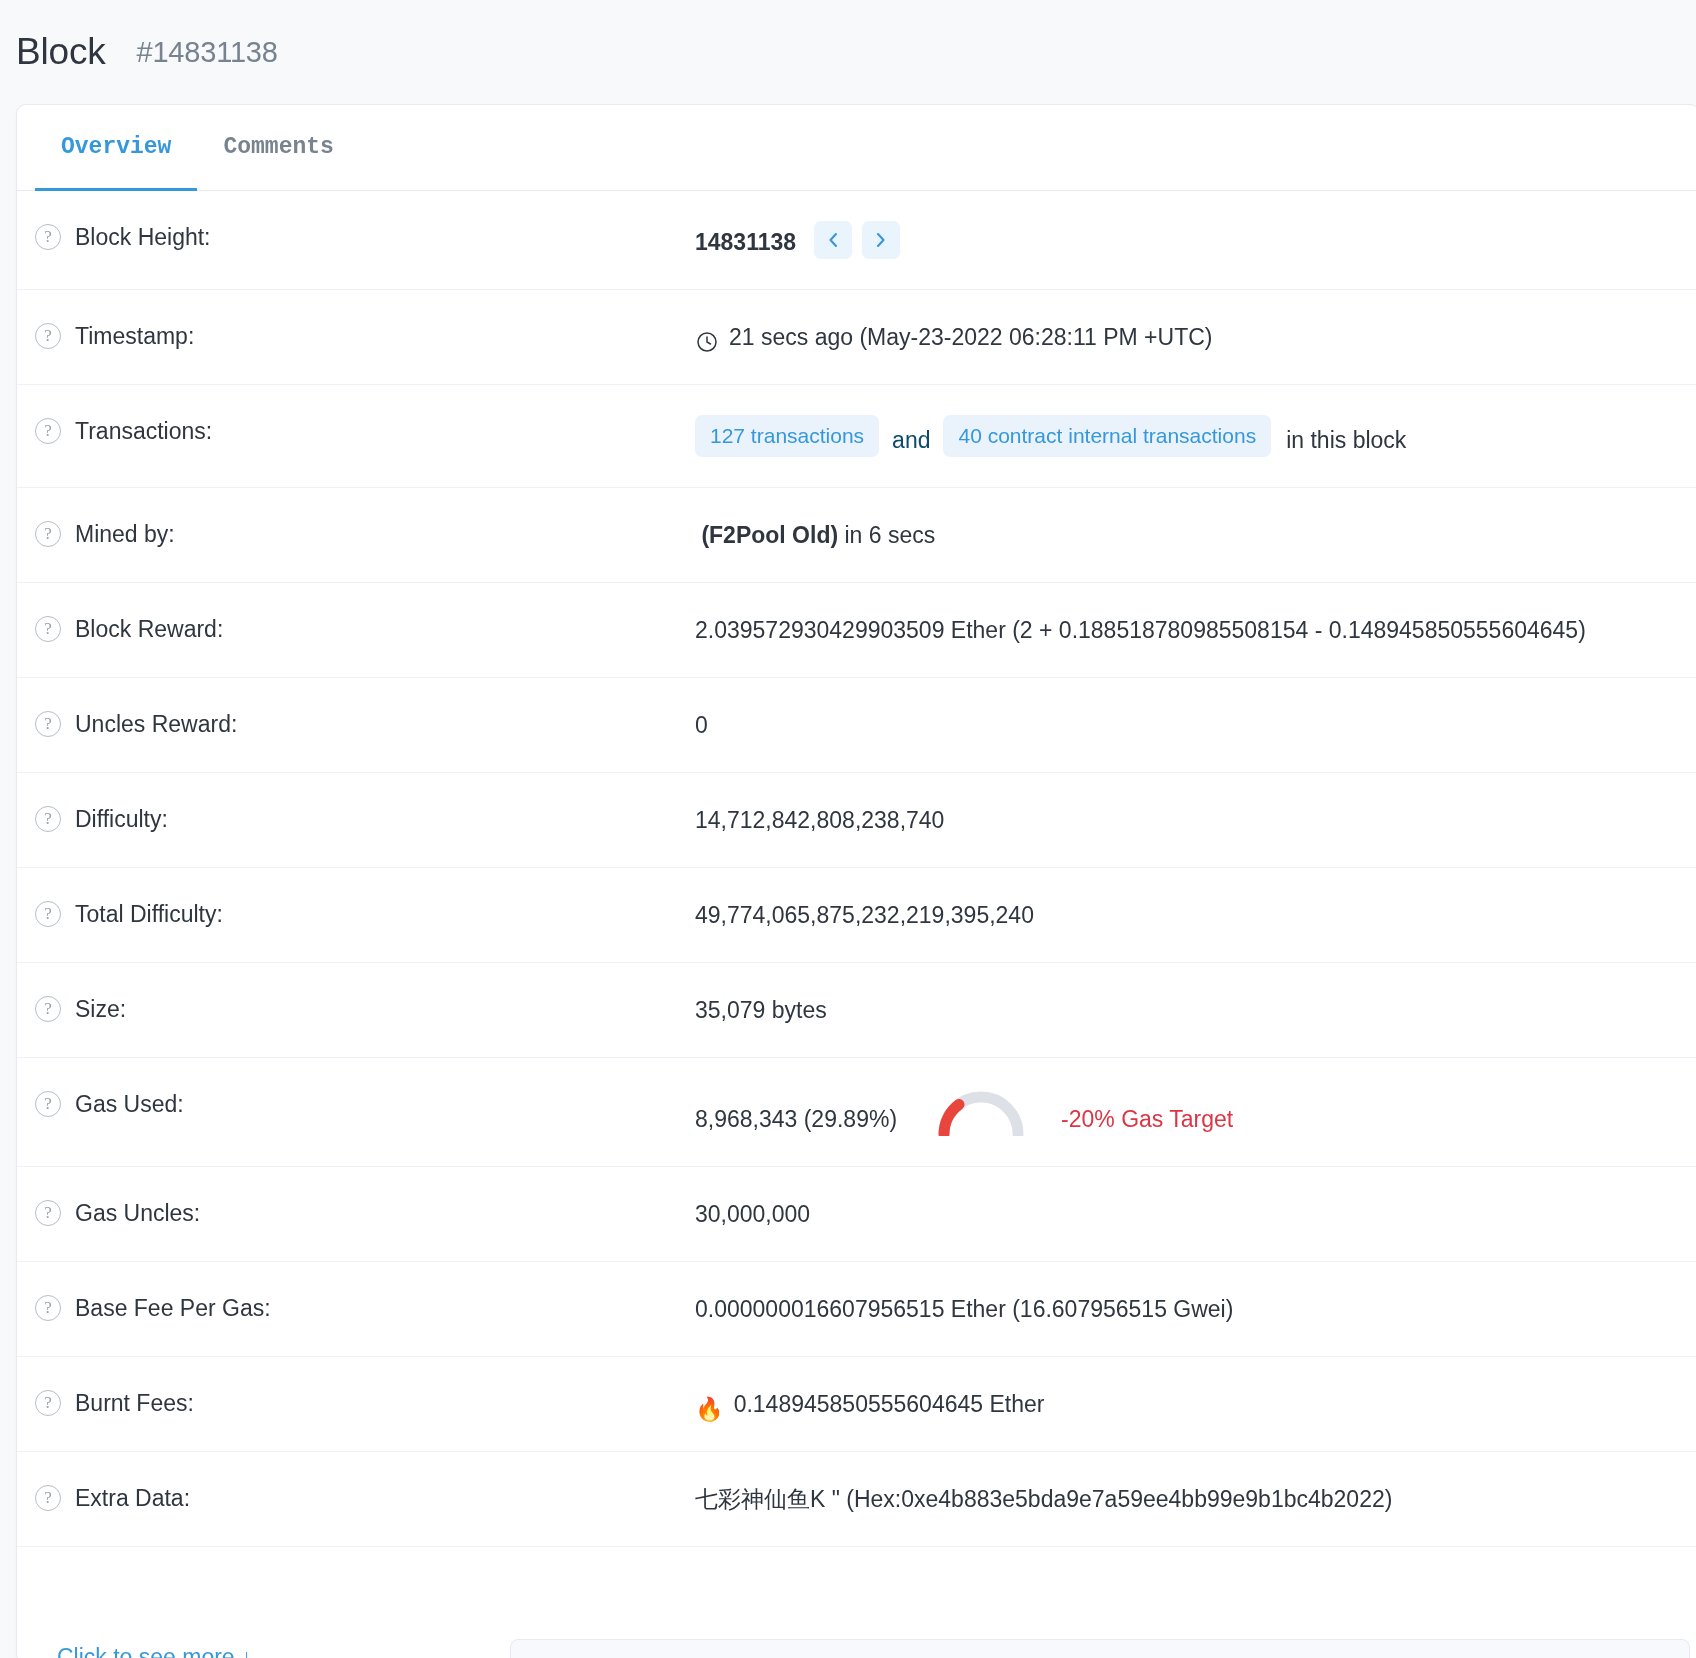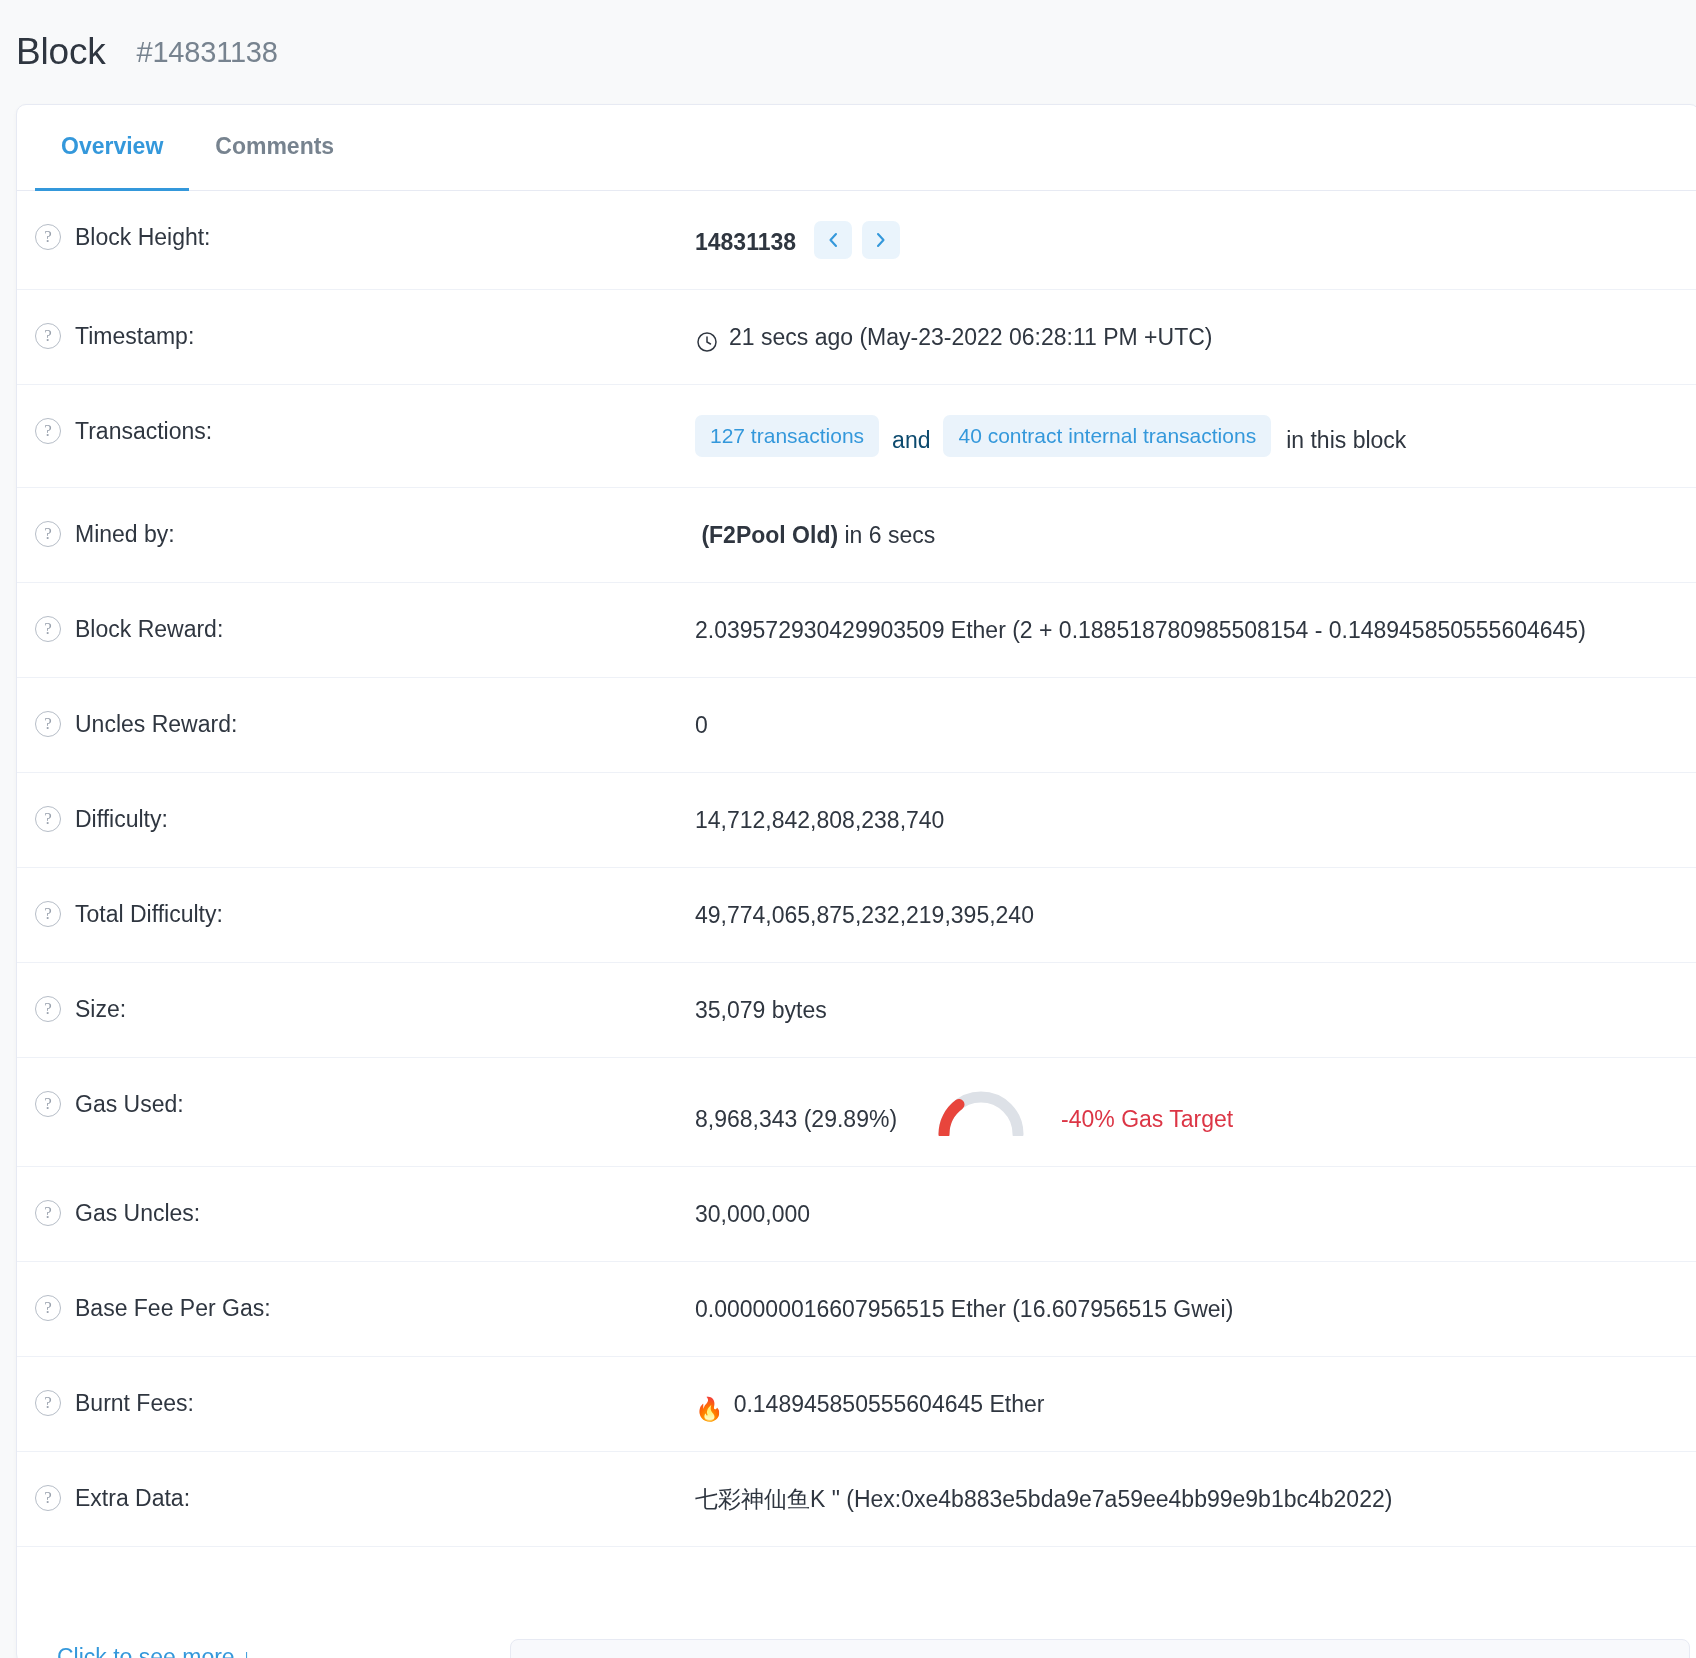--- a/index.html
+++ b/index.html
@@ -66,20 +66,21 @@
     display: flex;
     align-items: center;
     padding: 0 26px;
     font-size: 23px;
     font-weight: bold;
     color: #77838f;
     cursor: pointer;
     border-bottom: 3px solid transparent;
     margin-bottom: -1px;
     white-space: nowrap;
+    font-family: Liberation Mono, monospace;
   }
   .tab.active {
     color: #3498db;
     border-bottom-color: #3498db;
   }
 
   
   .rows { padding: 0; }
   .row {
     display: flex;
@@ -338,21 +339,21 @@
           <span>Gas Used:</span>
         </div>
         <div class="row-value">
           <span>8,968,343 (29.89%)</span>
           <span class="gauge">
             <svg width="92" height="48" viewBox="0 0 92 48">
               <path d="M9 46 A37 37 0 0 1 83 46" fill="none" stroke="#dde1e7" stroke-width="11" stroke-linecap="round"></path>
               <path d="M9 46 A37 37 0 0 1 24 16.5" fill="none" stroke="#e8453c" stroke-width="11" stroke-linecap="round"></path>
             </svg>
           </span>
-          <span class="gas-target">-40% Gas Target</span>
+          <span class="gas-target">-20% Gas Target</span>
         </div>
       </div>
 
       <div class="row">
         <div class="row-label">
           <span class="help-icon">?</span>
           <span>Gas Uncles:</span>
         </div>
         <div class="row-value">30,000,000</div>
       </div>

